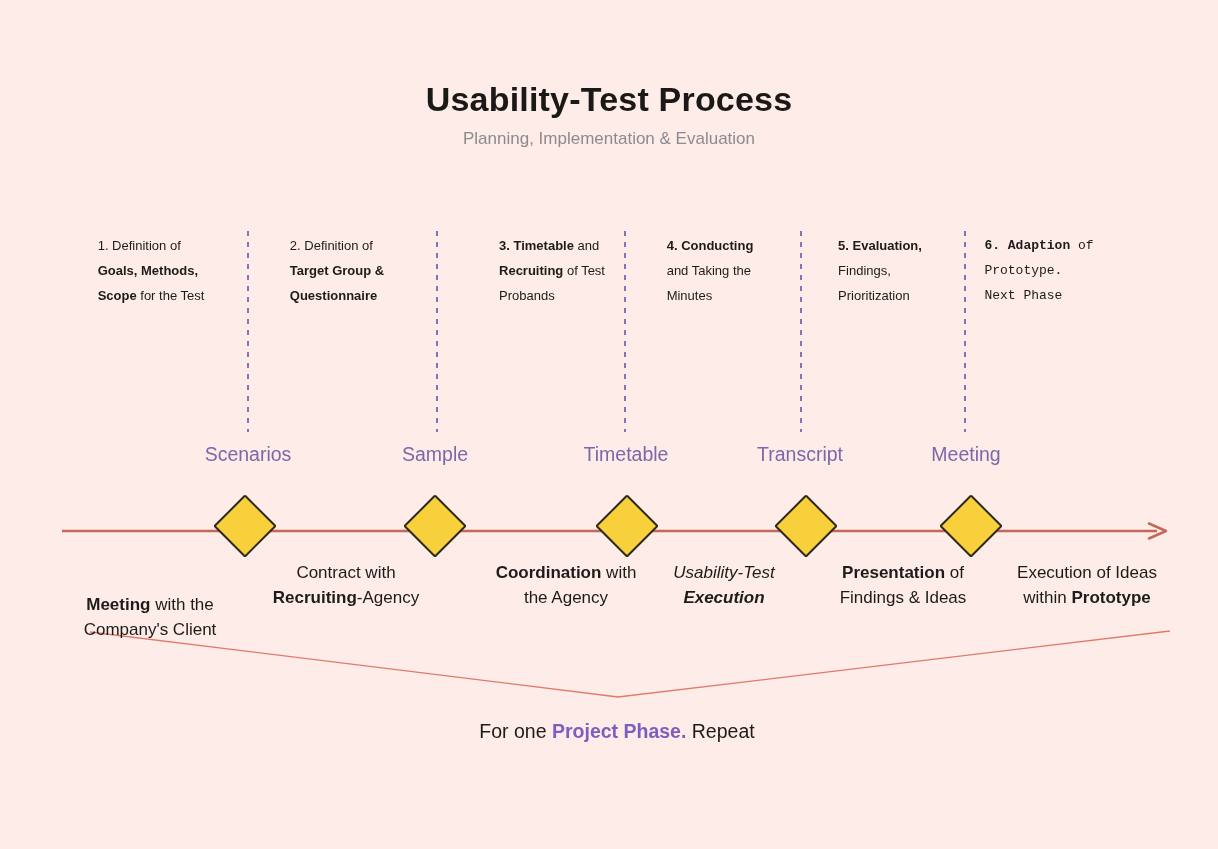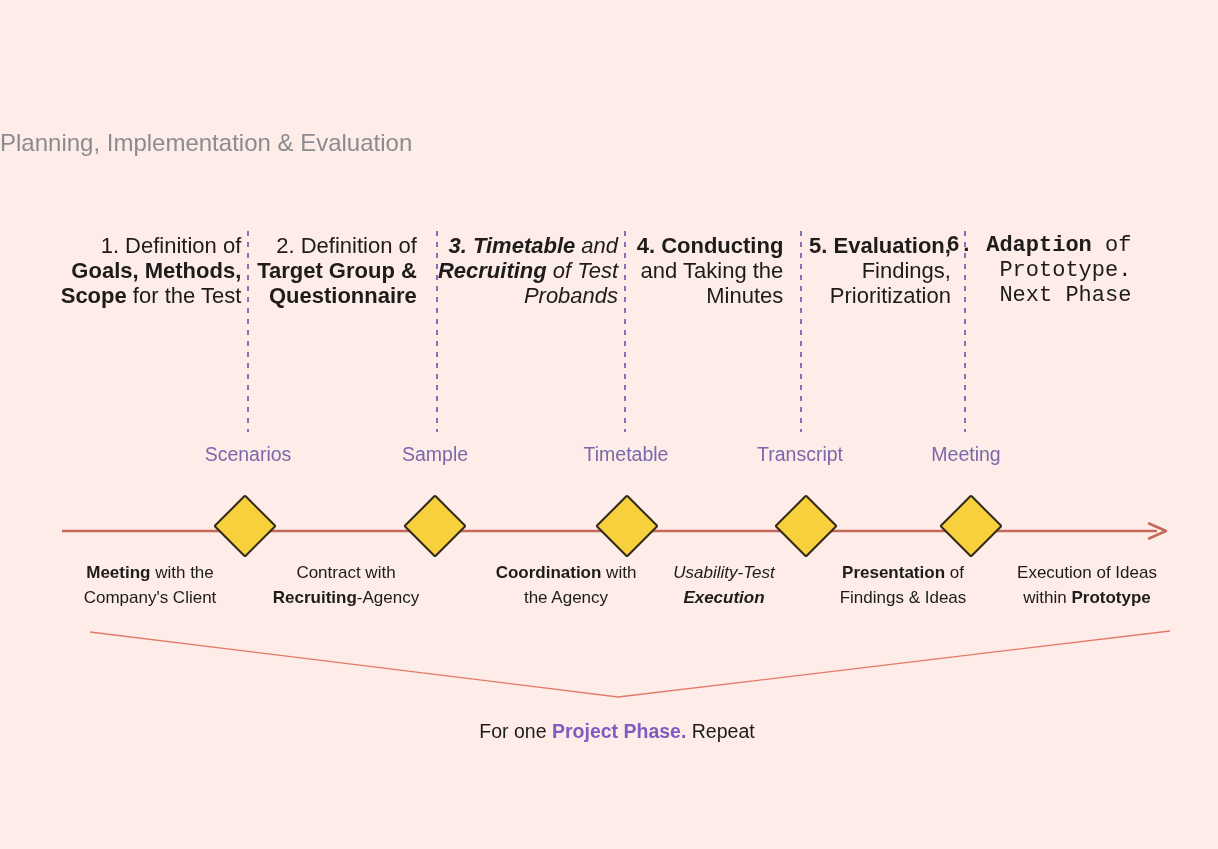--- a/index.html
+++ b/index.html
@@ -11,31 +11,31 @@
     color:var(--text,#1d1c1a);
     overflow:hidden;
   }
   .title{
     position:absolute;top:80px;left:0;width:100%;
     text-align:center;font-size:34px;font-weight:700;
     letter-spacing:0.2px;color:#1a1917;
   }
   .subtitle{
     position:absolute;top:129px;left:0;width:100%;
-    text-align:left;font-size:24px;color:var(--gray,#8c8b90);
+    text-align:center;font-size:17px;color:var(--gray,#8c8b90);
   }
   
   .step{
     position:absolute;top:233px;transform:translateX(-50%);
-    text-align:right;font-size:22px;line-height:25px;
+    text-align:left;font-size:13px;line-height:25px;
   }
   .step div{white-space:nowrap;}
   .step:nth-child(1){left:151px;}
   .step:nth-child(2){left:337px;}
-  .step:nth-child(3){left:528px;font-style:italic;}
+  .step:nth-child(3){left:552px;}
   .step:nth-child(4){left:710px;}
   .step:nth-child(5){left:880px;}
   .step:nth-child(6){left:1039px;font-family:Liberation Mono, monospace;}
   .b{font-weight:700;}
   .accent{color:var(--noteAccent,#7b5fc0);}
   
   .vsep{
     position:absolute;top:231px;height:201px;width:2px;
     transform:translateX(-50%);
     background:repeating-linear-gradient(to bottom,var(--sep,#8472b4) 0,var(--sep,#8472b4) 5px,transparent 5px,transparent 11px);
@@ -69,38 +69,39 @@
   .diamond:nth-child(2){left:435px;}
   .diamond:nth-child(3){left:627px;}
   .diamond:nth-child(4){left:806px;}
   .diamond:nth-child(5){left:971px;}
   
   .deliv{
     position:absolute;top:560px;transform:translateX(-50%);
     text-align:center;font-size:17px;line-height:25px;
   }
   .deliv div{white-space:nowrap;}
-  .deliv:nth-child(1){left:150px;}
+  .deliv:nth-child(1){left:150px;margin-top:32px;}
   .deliv:nth-child(2){left:346px;}
   .deliv:nth-child(3){left:566px;}
   .deliv:nth-child(4){left:724px;font-style:italic;}
   .deliv:nth-child(5){left:903px;text-align:center;}
   .deliv:nth-child(6){left:1087px;}
   
   .note{
     position:absolute;top:719px;left:617px;transform:translateX(-50%);
     text-align:left;font-size:19.5px;line-height:25.5px;
   }
   .note div{white-space:nowrap;}
 </style>
 </head>
 <body>
 
 <div class="canvas">
 
+  <div class="title">Usability-Test Process</div>
   <div class="subtitle">Planning, Implementation &amp; Evaluation</div>
 
   <div id="seps">
       <div class="vsep"></div>
       <div class="vsep"></div>
       <div class="vsep"></div>
       <div class="vsep"></div>
       <div class="vsep"></div>
     </div>
   <div id="steps">

